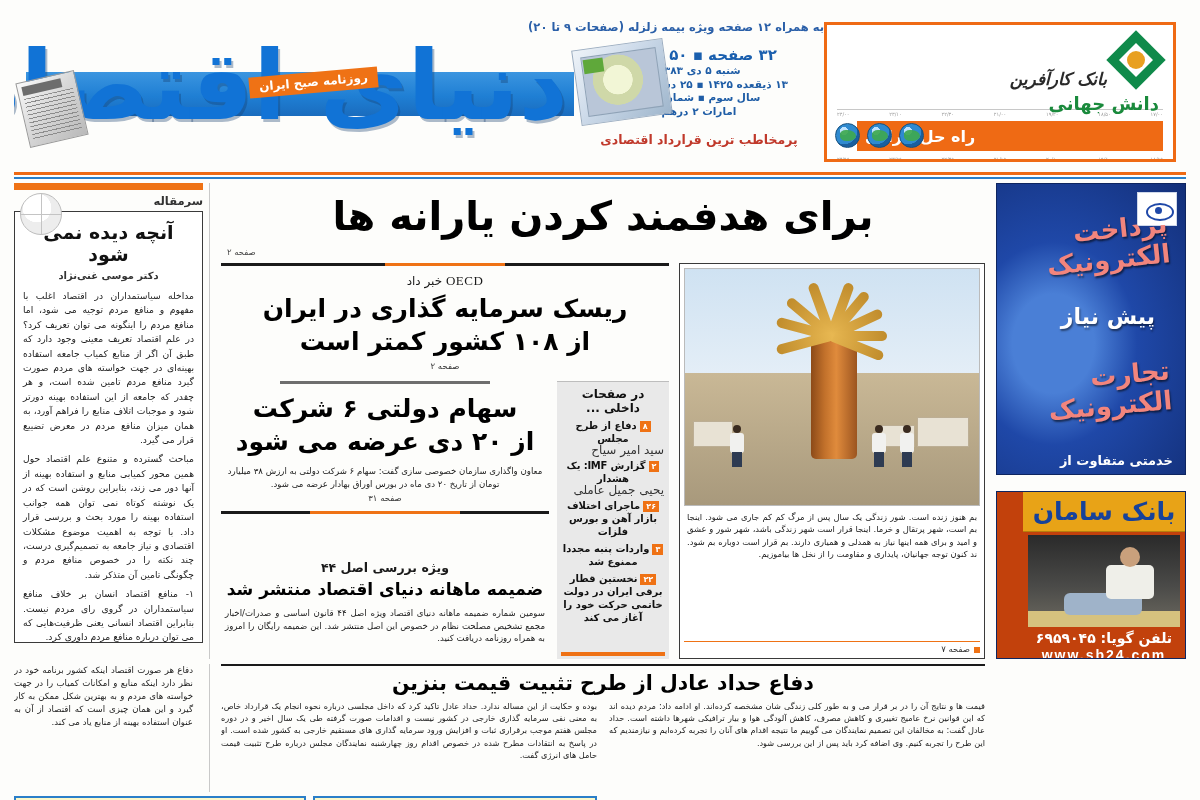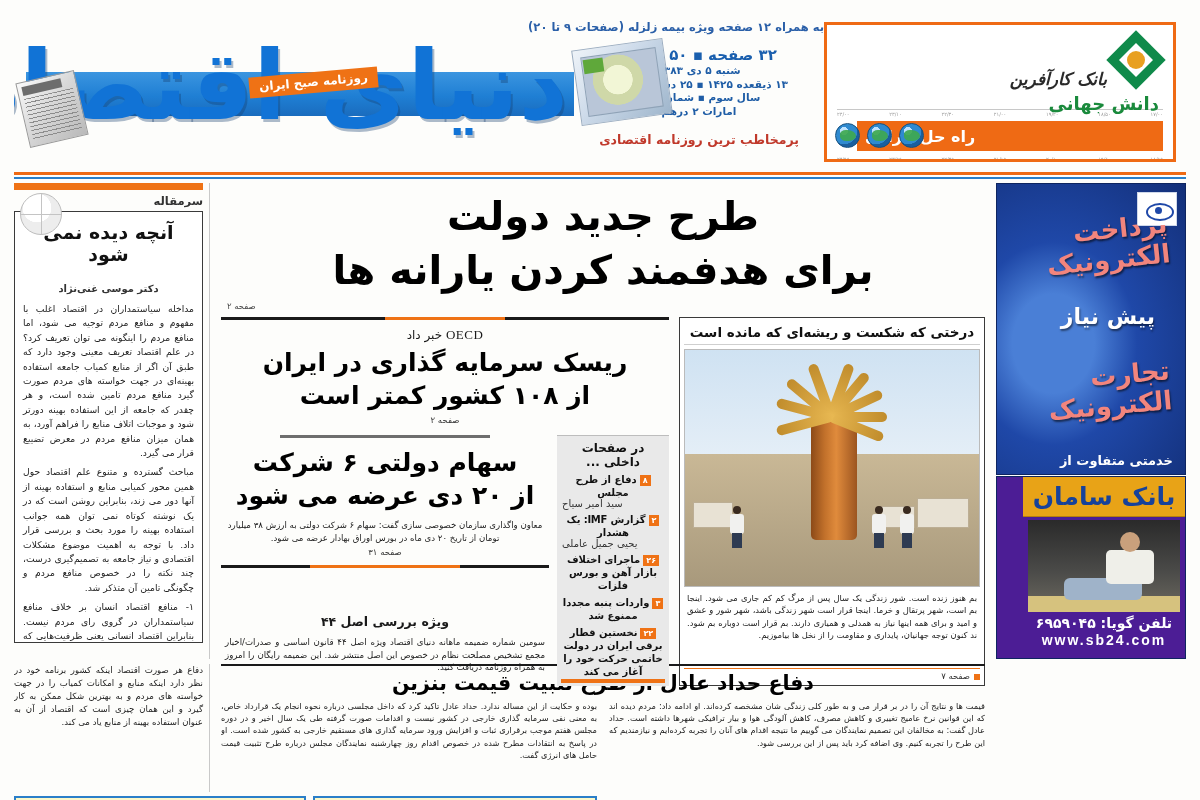--- a/index.html
+++ b/index.html
@@ -311,21 +311,21 @@
     height: 432px;
     overflow: hidden;
     background: #ffffff;
   }
   .edi-title {
     font-size: 19px;
     font-weight: bold;
     text-align: center;
     color: #111;
     letter-spacing: -.6px;
-    margin-bottom: 18px;
+    margin-bottom: 5px;
   }
   .edi-author {
     font-size: 10px;
     font-weight: bold;
     text-align: center;
     color: #333;
     margin-bottom: 8px;
   }
   .edi-text {
     font-size: 9.2px;
@@ -480,23 +480,23 @@
     background: #ef7215;
     color: #fff;
     font-size: 8px;
     font-weight: bold;
     padding: 0 3px;
     margin-left: 3px;
     vertical-align: middle;
     line-height: 11px;
   }
   .ip-author {
-    font-size: 10px;
+    font-size: 12px;
     color: #333;
-    text-align: left;
+    text-align: right;
     line-height: 10px;
   }
   .ip-footbar {
     position: absolute;
     left: 4px; right: 4px; bottom: 3px;
     height: 4px;
     background: #ef7215;
   }
 
   
@@ -663,25 +663,25 @@
   .ad-blue .l4 {
     position: absolute;
     right: 12px; bottom: 6px;
     font-size: 13px;
     font-weight: bold;
     color: #ffffff;
     letter-spacing: -.4px;
   }
   .ad-saman {
     flex: 1;
-    background: #4c1d95;
+    background: #c2410c;
     border: 1px solid #0e2560;
     position: relative;
     overflow: hidden;
-    margin-top: 1px;
+    margin-top: 16px;
     padding-left: 26px;
   }
   .saman-bar {
     background: #e8a317;
     height: 40px;
     display: flex;
     align-items: center;
     justify-content: center;
     border-bottom: 1px solid #b67f0d;
   }
@@ -725,21 +725,21 @@
     display: flex;
     flex-direction: row-reverse;
     gap: 7px;
     margin-top: 5px;
     height: 128px;
     direction: rtl;
   }
   .bot-right {
     width: 196px;
     border-right: 1px solid #c9c9c9;
-    padding-right: 6px;
+    padding-right: 16px;
     font-size: 8.6px;
     line-height: 13px;
     text-align: justify;
     color: #1a1a1a;
     overflow: hidden;
   }
   .bot-center {
     flex: 1;
     padding: 0 4px;
   }
@@ -818,21 +818,21 @@
       <div class="info-strip">به همراه ۱۲ صفحه ویژه بیمه زلزله (صفحات ۹ تا ۲۰)</div>
       <div class="stamp-img">
         <div class="inner"></div>
           <div class="bar"></div>
       </div>
       <div class="info-price">۳۲ صفحه ▪ ۵۰ تومان</div>
       <div class="info-line">شنبه ۵ دی ۱۳۸۳</div>
       <div class="info-line">۱۳ ذیقعده ۱۴۲۵ ▪ ۲۵ دسامبر ۲۰۰۴</div>
       <div class="info-line">سال سوم ▪ شماره ۵۷۹</div>
       <div class="info-line">امارات ۲ درهم</div>
-      <div class="info-tag">پرمخاطب ترین روزنامه اقتصادی</div>
+      <div class="info-tag">پرمخاطب ترین قرارداد اقتصادی</div>
     </div>
 
     <div class="bankad">
       <div class="logo">
         <div class="d1"></div>
           <div class="d2"></div>
           <div class="d3"></div>
       </div>
       <div class="bankname">بانک کارآفرین</div>
       <div class="tickrow t1">
@@ -882,21 +882,20 @@
           <p>مباحث گسترده و متنوع علم اقتصاد حول همین محور کمیابی منابع و استفاده بهینه از آنها دور می زند، بنابراین روشن است که در یک نوشته کوتاه نمی توان همه جوانب استفاده بهینه را مورد بحث و بررسی قرار داد. با توجه به اهمیت موضوع مشکلات اقتصادی و نیاز جامعه به تصمیم‌گیری درست، چند نکته را در خصوص منافع مردم و چگونگی تامین آن متذکر شد.</p>
           <p>۱- منافع اقتصاد انسان بر خلاف منافع سیاستمداران در گروی رای مردم نیست. بنابراین اقتصاد انسانی یعنی ظرفیت‌هایی که می توان درباره منافع مردم داوری کرد.</p>
 
         </div>
       </div>
     </div>
 
     <div class="col-main">
 
       <div class="lead-headline">
-        <div>طرح جدید دولت</div>
         <div>برای هدفمند کردن یارانه ها</div>
       </div>
       <div class="lead-pageref">صفحه ۲</div>
 
       <div class="mid-row">
 
         <div class="stories">
 
           <div class="rule-wrap">
             <div class="seg"></div>
@@ -920,20 +919,21 @@
                 <div>سهام دولتی ۶ شرکت</div>
                 <div>از ۲۰ دی عرضه می شود</div>
               </div>
               <div class="story-lead">معاون واگذاری سازمان خصوصی سازی گفت: سهام ۶ شرکت دولتی به ارزش ۳۸ میلیارد تومان از تاریخ ۲۰ دی ماه در بورس اوراق بهادار عرضه می شود.</div>
               <div class="pageref">صفحه ۳۱</div>
 
               <div class="rule-wrap" style="margin-top:8px;background:#1a1a1a;">
                 <div class="seg" style="width:150px;"></div>
               </div>
               <div class="kicker" style="font-weight:bold;font-size:12.5px;margin-top:46px;">ویژه بررسی اصل ۴۴</div>
+              <div class="story-h" style="font-size:17px;line-height:22px;">ضمیمه ماهانه دنیای اقتصاد منتشر شد</div>
               <div class="story-lead" style="text-align:justify;">سومین شماره ضمیمه ماهانه دنیای اقتصاد ویژه اصل ۴۴ قانون اساسی و صدرات/اخبار مجمع تشخیص مصلحت نظام در خصوص این اصل منتشر شد. این ضمیمه رایگان را امروز به همراه روزنامه دریافت کنید.</div>
             </div>
 
             <div class="inner-pages">
               <div class="ip-title">در صفحات داخلی ...</div>
 
               <div class="ip-item">
                 <div class="ip-head">
                   <span class="ip-badge">۸</span><span>دفاع از طرح مجلس</span>
                 </div>
@@ -964,21 +964,20 @@
                   <span class="ip-badge">۲۲</span><span>نخستین قطار برقی ایران در دولت خاتمی حرکت خود را آغاز می کند</span>
                 </div>
               </div>
 
               <div class="ip-footbar"></div>
             </div>
           </div>
         </div>
 
         <div class="photo-block">
-          <div class="photo-head">درختی که شکست و ریشه‌ای که مانده است</div>
           <div class="photo">
             <div class="ground"></div>
             <div class="bld p1"></div>
             <div class="bld p2"></div>
             <div class="bld p3"></div>
             <div class="palm-trunk"></div>
             <div class="palm-top">
               <div class="frond" style="transform:rotate(-70deg);"></div>
               <div class="frond" style="transform:rotate(-50deg);"></div>
               <div class="frond" style="transform:rotate(-25deg);"></div>

